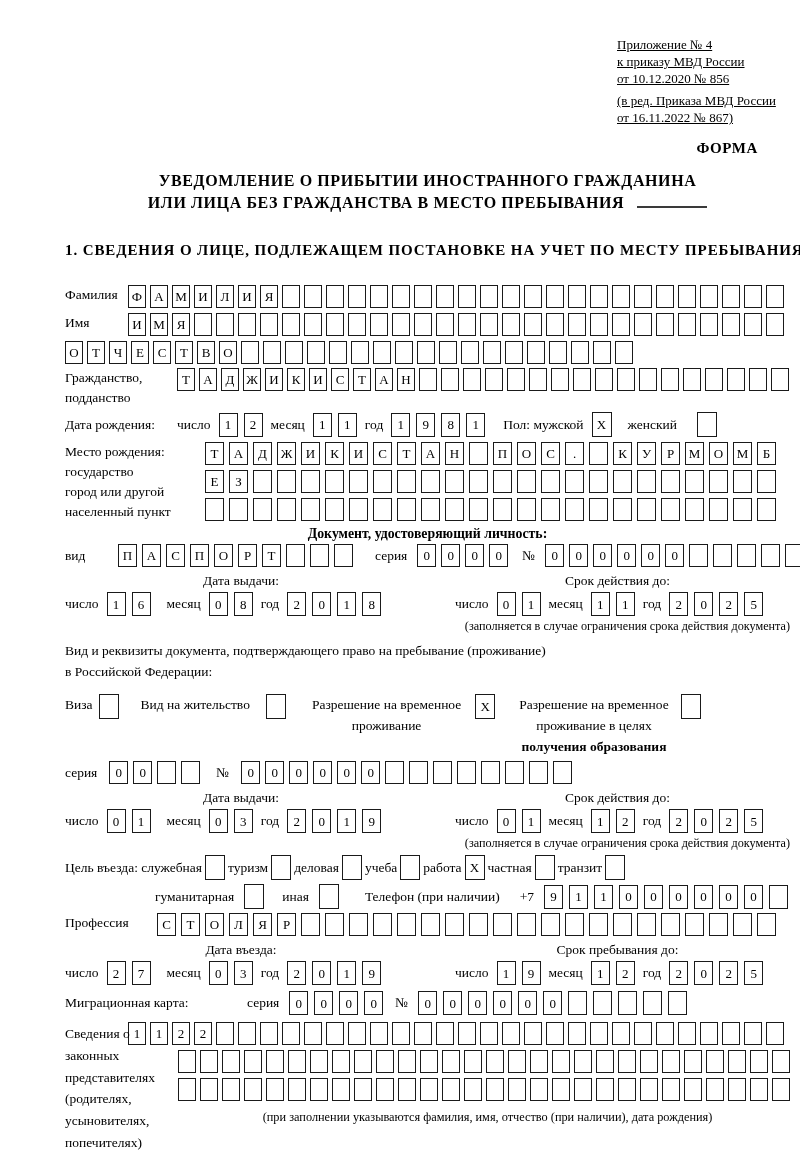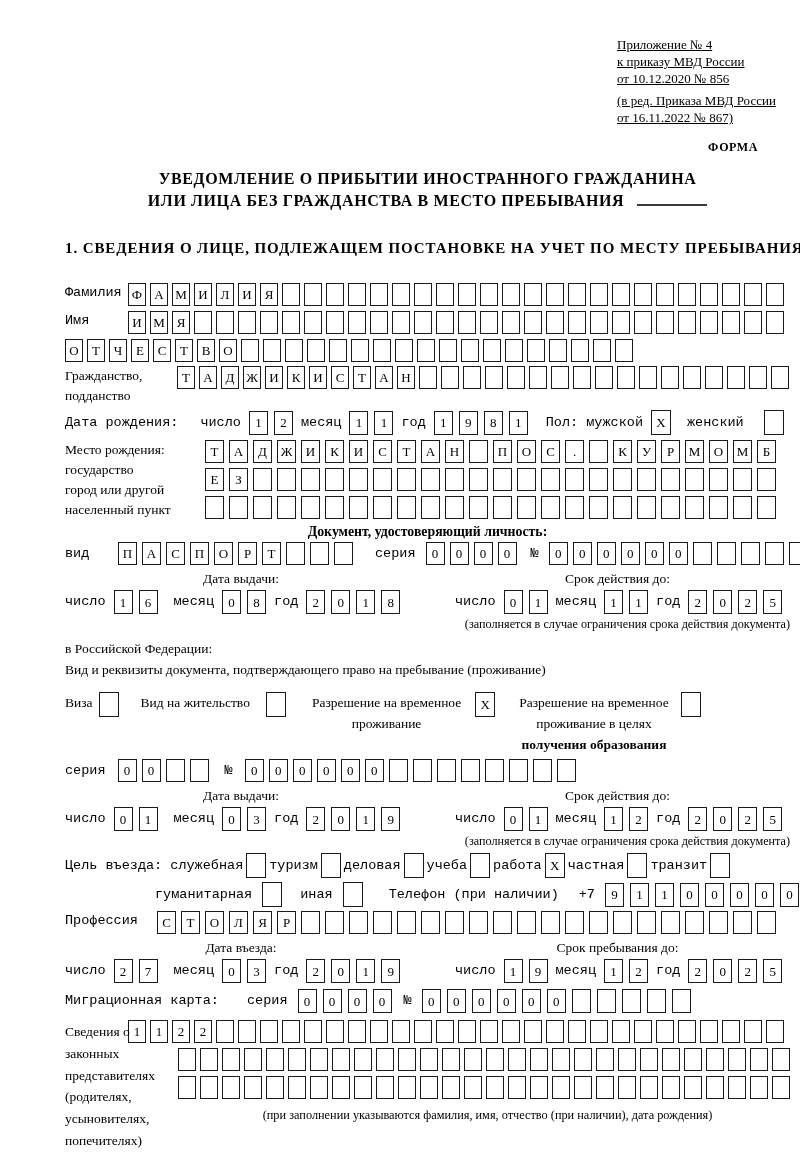--- a/index.html
+++ b/index.html
@@ -4,29 +4,29 @@
 <style>
   html,body { margin:0; padding:0; }
   body {
     width:800px; height:1163px; background:#ffffff; color:#000;
     font-family:"Liberation Serif", serif; overflow:hidden;
   }
   .page { box-sizing:border-box; width:800px; height:1163px; padding:36px 10px 0 65px; position:relative; }
 
   .hdr { margin-left:552px; font-size:13px; line-height:17px;text-decoration:underline; }
   .hdr .gap { margin-top:5px; }
-  .forma { font-weight:bold; text-align:right; padding-right:32px; font-size:12px; margin-top:14px; letter-spacing:.6px; }
+  .forma { font-weight:bold; text-align:right; padding-right:32px; font-size:15px; margin-top:14px; letter-spacing:.6px; }
 
   .title { text-align:center; font-weight:bold; font-size:16px; line-height:21.5px; margin-top:13px; letter-spacing:.6px; }
   .uline { display:inline-block; width:70px; height:.85em; border-bottom:2.2px solid #3a3a3a; margin-left:13px; }
 
   .sect { font-weight:bold; font-size:15px; letter-spacing:.9px; margin-top:29px; white-space:nowrap; }
 
   .row { display:flex; align-items:flex-start; }
-  .lbl { font-size:13.5px; line-height:20px; flex:none;font-family:Liberation Mono, monospace; }
+  .lbl { font-size:13.5px; line-height:20px; flex:none; }
   .lbl2 { font-size:13.5px; line-height:20px; }
 
   .cells { display:flex; gap:4px; flex:none; }
   .cell {
     flex:none; width:18px; height:23px; box-sizing:border-box;
     border:1.7px solid #1a1a1a; background:#fff;
     display:flex; align-items:center; justify-content:center;
     font-size:13px; line-height:1;
   }
   .wide { gap:5px; } .wide .cell { width:19px; }
@@ -414,22 +414,22 @@
             <span class="cell">0</span>
             <span class="cell">2</span>
             <span class="cell">5</span>
           </span>
       </div>
     </div>
   </div>
   <div class="notetxt">(заполняется в случае ограничения срока действия документа)</div>
 
   <div class="intro">
+    <div>Вид и реквизиты документа, подтверждающего право на пребывание (проживание)</div>
     <div>в Российской Федерации:</div>
-    <div>Вид и реквизиты документа, подтверждающего право на пребывание (проживание)</div>
   </div>
 
   <div class="permit">
     <div class="popt">
       <span class="plbl">Виза</span>
       <span class="cells num cbx" style="margin-left:6px;">
           <span class="cell"></span>
         </span>
     </div>
     <div class="popt" style="margin-left:22px;">

